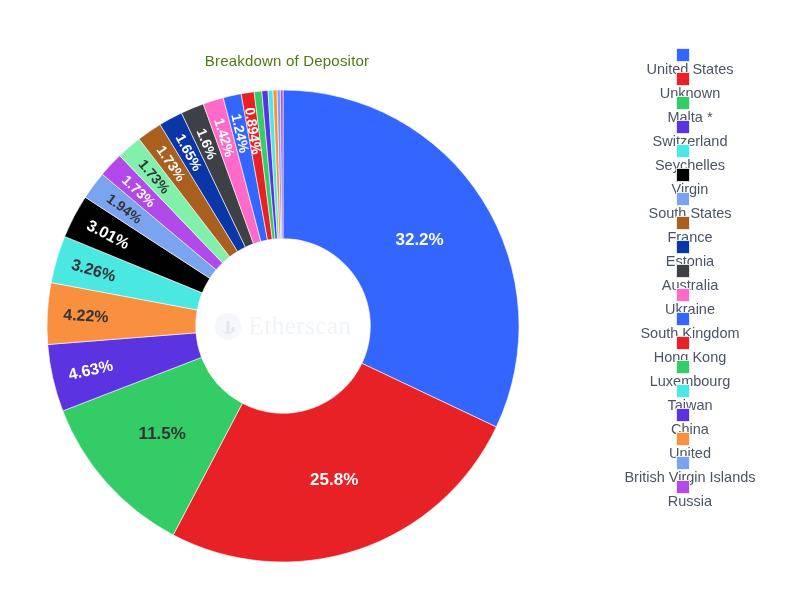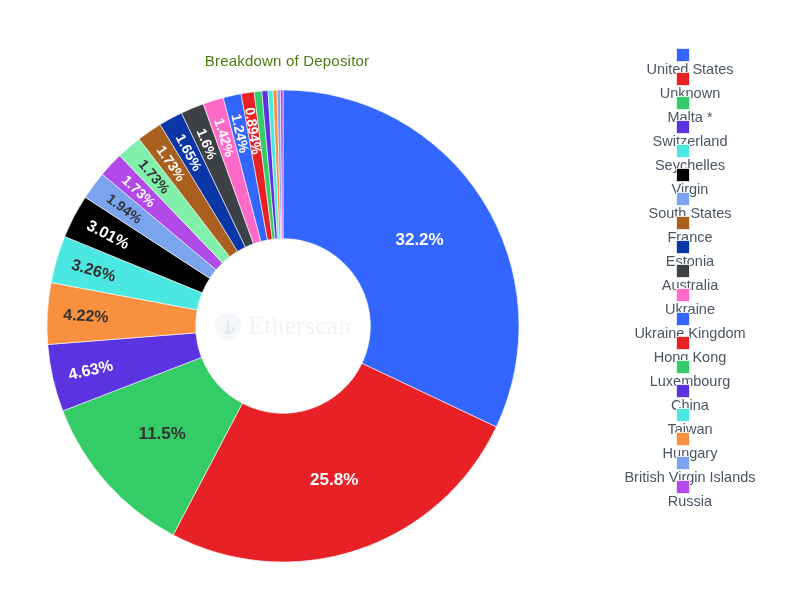--- a/index.html
+++ b/index.html
@@ -179,41 +179,41 @@
     <div class="legend-item">
       <span class="legend-swatch" style="background: rgb(61, 64, 68);"></span>
       <span class="legend-label">Australia</span>
     </div>
     <div class="legend-item">
       <span class="legend-swatch" style="background: rgb(255, 105, 200);"></span>
       <span class="legend-label">Ukraine</span>
     </div>
     <div class="legend-item">
       <span class="legend-swatch" style="background: rgb(51, 102, 255);"></span>
-      <span class="legend-label">Ukraine Kingdom</span>
+      <span class="legend-label">South Kingdom</span>
     </div>
     <div class="legend-item">
       <span class="legend-swatch" style="background: rgb(232, 33, 39);"></span>
       <span class="legend-label">Hong Kong</span>
     </div>
     <div class="legend-item">
       <span class="legend-swatch" style="background: rgb(51, 204, 102);"></span>
       <span class="legend-label">Luxembourg</span>
     </div>
     <div class="legend-item">
+      <span class="legend-swatch" style="background: rgb(74, 232, 224);"></span>
+      <span class="legend-label">Taiwan</span>
+    </div>
+    <div class="legend-item">
       <span class="legend-swatch" style="background: rgb(92, 51, 224);"></span>
       <span class="legend-label">China</span>
     </div>
     <div class="legend-item">
-      <span class="legend-swatch" style="background: rgb(74, 232, 224);"></span>
-      <span class="legend-label">Taiwan</span>
-    </div>
-    <div class="legend-item">
       <span class="legend-swatch" style="background: rgb(248, 144, 64);"></span>
-      <span class="legend-label">Hungary</span>
+      <span class="legend-label">United</span>
     </div>
     <div class="legend-item">
       <span class="legend-swatch" style="background: rgb(122, 163, 240);"></span>
       <span class="legend-label">British Virgin Islands</span>
     </div>
     <div class="legend-item">
       <span class="legend-swatch" style="background: rgb(177, 74, 232);"></span>
       <span class="legend-label">Russia</span>
     </div>
   </div>

